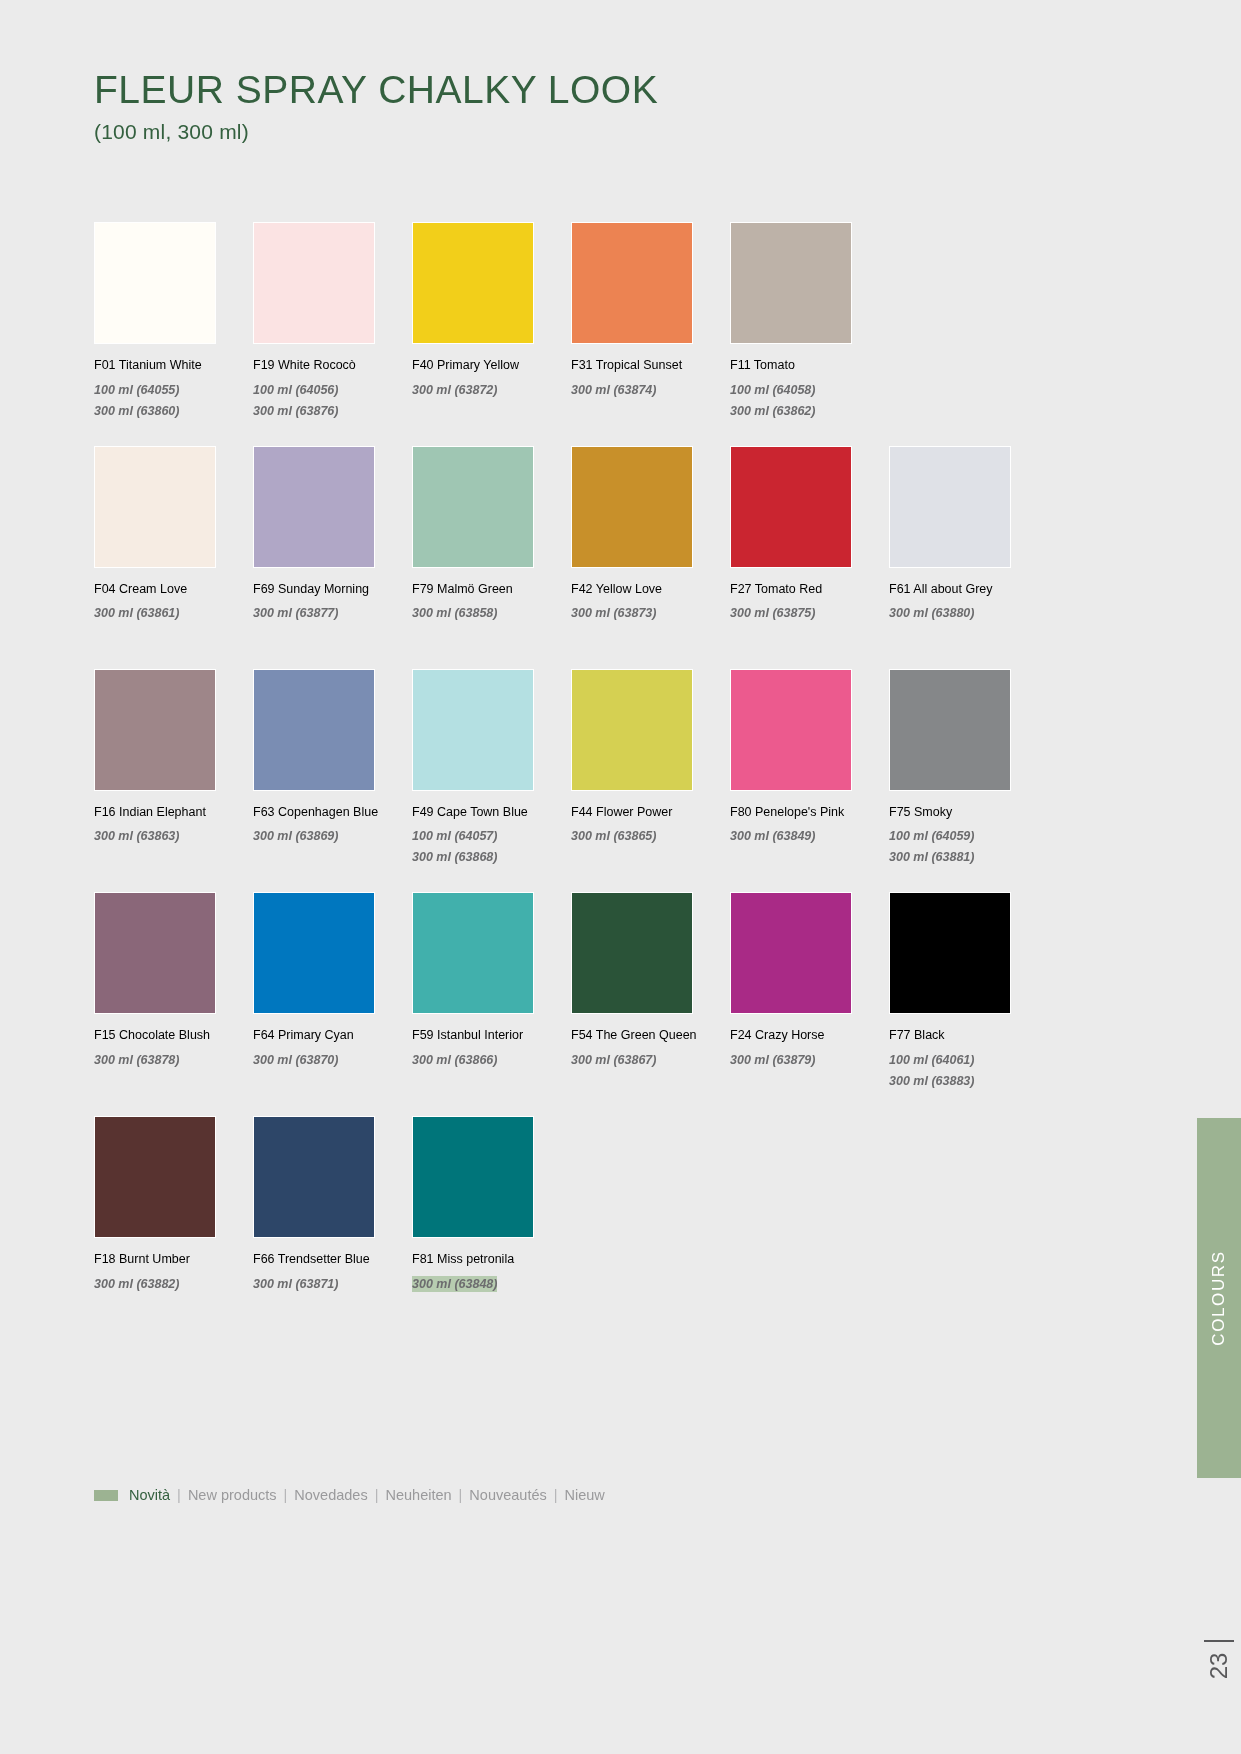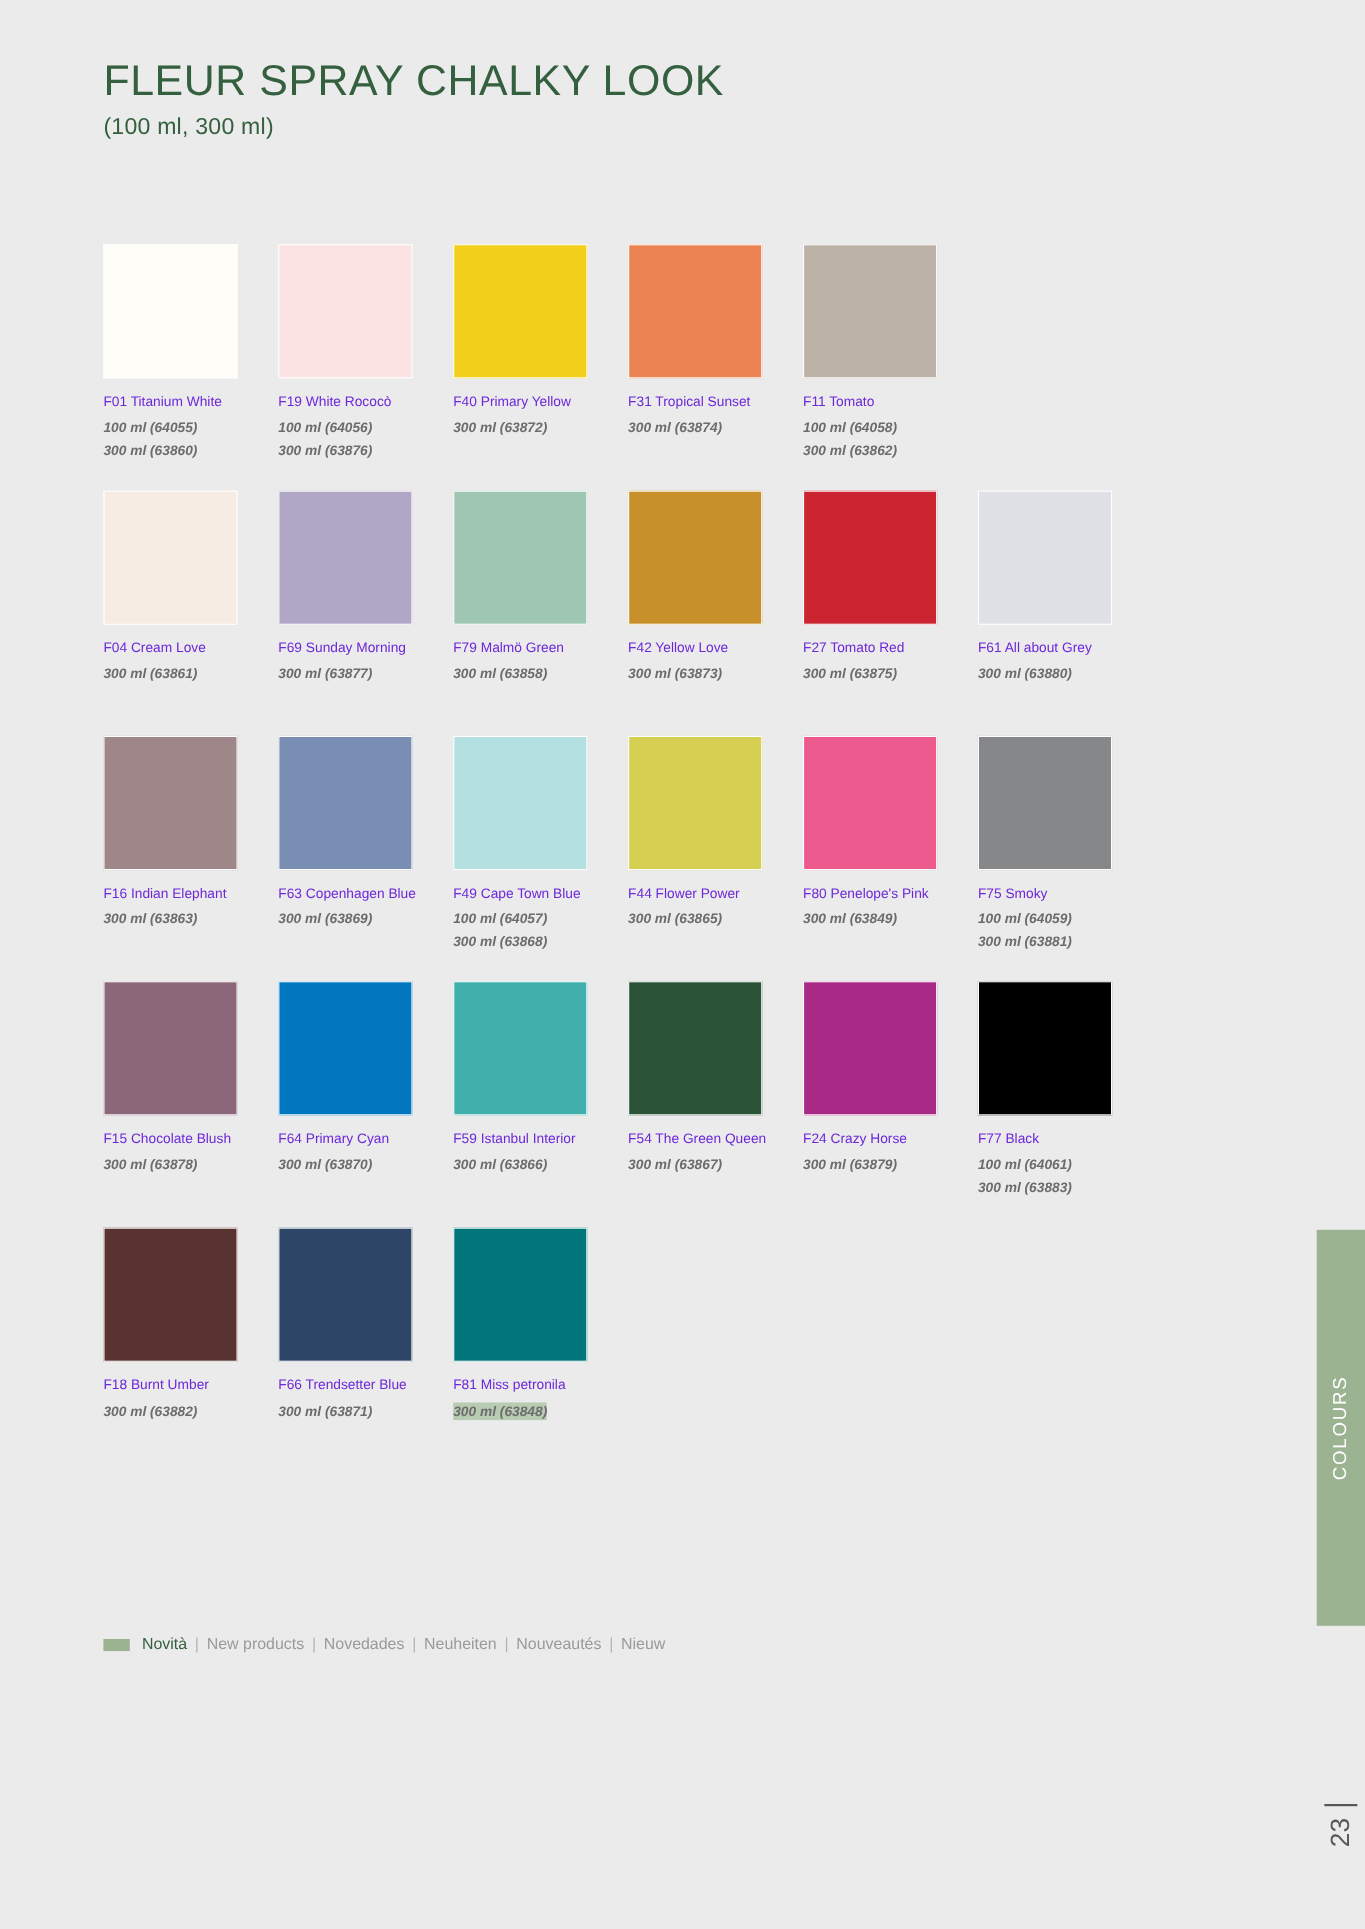--- a/index.html
+++ b/index.html
@@ -10,21 +10,21 @@
     background: #ebebeb;
     font-family: "Liberation Sans", sans-serif;
     position: relative;
     overflow: hidden;
   }
 
   
   .page-header {
     position: absolute;
     left: 94px;
-    top: 52px;
+    top: 68px;
     width: 900px;
   }
   .page-title {
     font-size: 39px;
     font-weight: 400;
     color: #34603f;
     letter-spacing: 0.5px;
     line-height: 1.12;
     white-space: nowrap;
   }
@@ -52,21 +52,21 @@
     margin-right: 0px;
     flex: 0 0 159px;
   }
   .swatch-chip {
     width: 122px;
     height: 122px;
     border: 1px solid #ffffff;
   }
   .swatch-name {
     font-size: 12.5px;
-    color: #6d28d9;
+    color: #000000;
     margin-top: 14px;
     line-height: 1.25;
     white-space: nowrap;
   }
   .swatch-codes {
     margin-top: 4px;
   }
   .swatch-code {
     font-size: 12.5px;
     font-style: italic;

